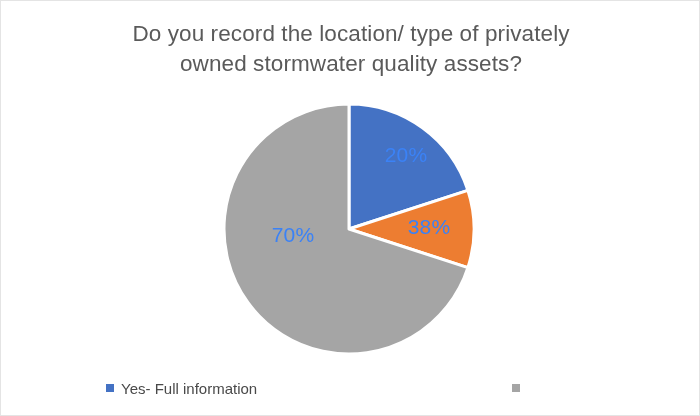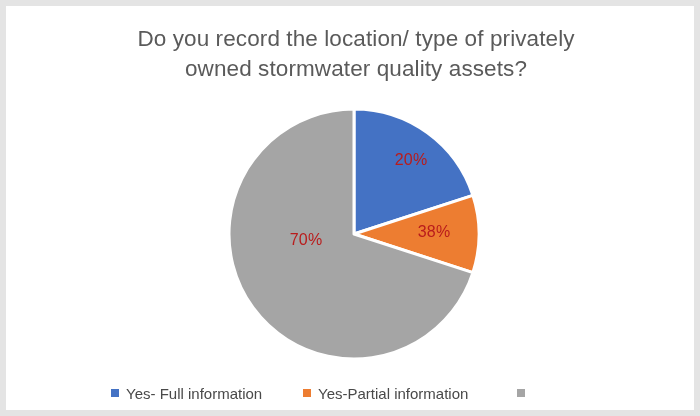--- a/index.html
+++ b/index.html
@@ -6,21 +6,21 @@
     margin: 0;
     padding: 0;
     background: #ffffff;
   }
   #page {
     position: relative;
     width: 700px;
     height: 416px;
     background: #ffffff;
     box-sizing: border-box;
-    border: 6px solid #fca5a5;
+    border: 1px solid #fca5a5;
     overflow: hidden;
     font-family: "Liberation Sans", sans-serif;
   }
 
   
   #chart-title {
     position: absolute;
     left: 60px;
     top: 18px;
     width: 580px;
@@ -48,22 +48,22 @@
     top: 93px;
     width: 270px;
     height: 270px;
     display: block;
   }
 
   
   .slice-label {
     position: absolute;
     font-family: "Liberation Sans", sans-serif;
-    font-size: 16px;
-    color: #b91c1c;
+    font-size: 21px;
+    color: #3b82f6;
     font-weight: 400;
     transform: translate(-50%, -50%);
     white-space: nowrap;
     letter-spacing: 0.2px;
   }
 
   
   #legend {
     position: absolute;
     left: 16px;
@@ -110,34 +110,30 @@
 
       <g id="pie-slices">
           <path d="M 135 135 L 135.00 10.00 A 125 125 0 0 1 253.88 96.37 Z" fill="#4472C4" stroke="#ffffff" stroke-width="3" stroke-linejoin="round"></path>
           <path d="M 135 135 L 253.88 96.37 A 125 125 0 0 1 253.88 173.63 Z" fill="#ED7D31" stroke="#ffffff" stroke-width="3" stroke-linejoin="round"></path>
           <path d="M 135 135 L 253.88 173.63 A 125 125 0 1 1 135.00 10.00 Z" fill="#A5A5A5" stroke="#ffffff" stroke-width="3" stroke-linejoin="round"></path>
         </g>
     </svg>
 
     <div class="slice-label" id="slice-label-0" style="left: 405px; top: 154px;">20%</div>
     <div class="slice-label" id="slice-label-1" style="left: 428px; top: 226px;">38%</div>
-    <div class="slice-label" id="slice-label-2" style="left: 300px; top: 234px;">70%</div>
+    <div class="slice-label" id="slice-label-2" style="left: 292px; top: 234px;">70%</div>
   </div>
 
   <div id="legend">
 
     <div class="legend-item" id="legend-item-0">
       <span class="legend-swatch" id="legend-swatch-0" style="background: rgb(68, 114, 196);"></span>
       <span class="legend-text">Yes- Full information</span>
     </div>
 
-    <div class="legend-item" id="legend-item-1">
-      <span class="legend-swatch" id="legend-swatch-1" style="background: rgb(237, 125, 49);"></span>
-      <span class="legend-text">Yes-Partial information</span>
-    </div>
 
     <div class="legend-item" id="legend-item-2">
       <span class="legend-swatch" id="legend-swatch-2" style="background: rgb(165, 165, 165);"></span>
     </div>
 
   </div>
 
 </div>
 
 </body></html>

